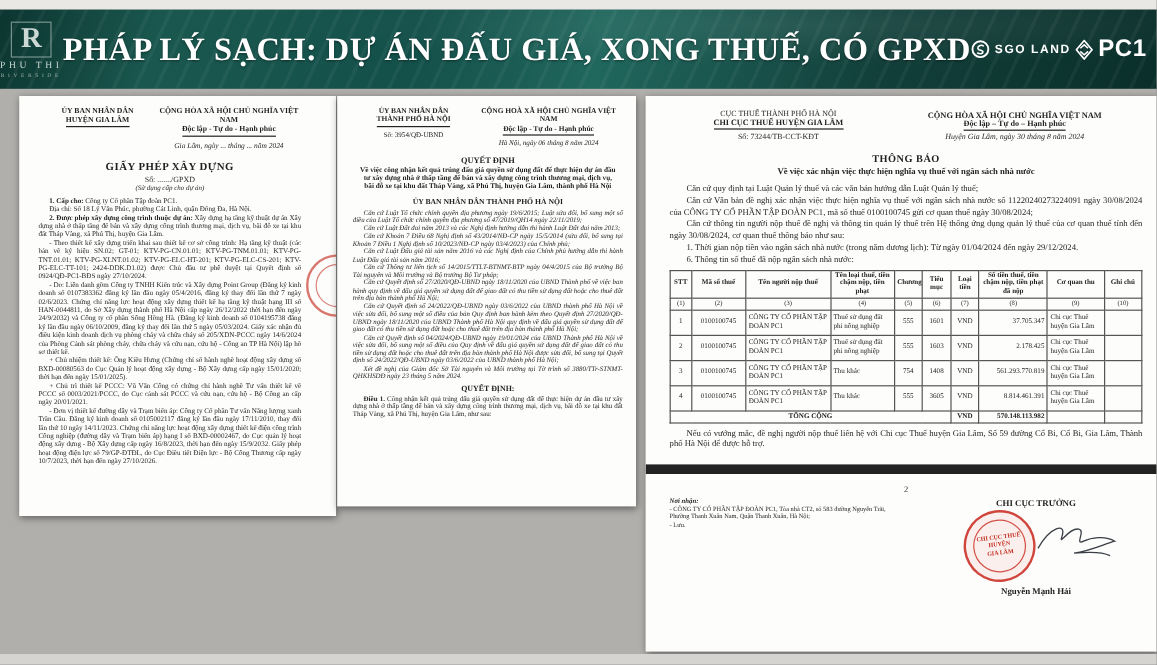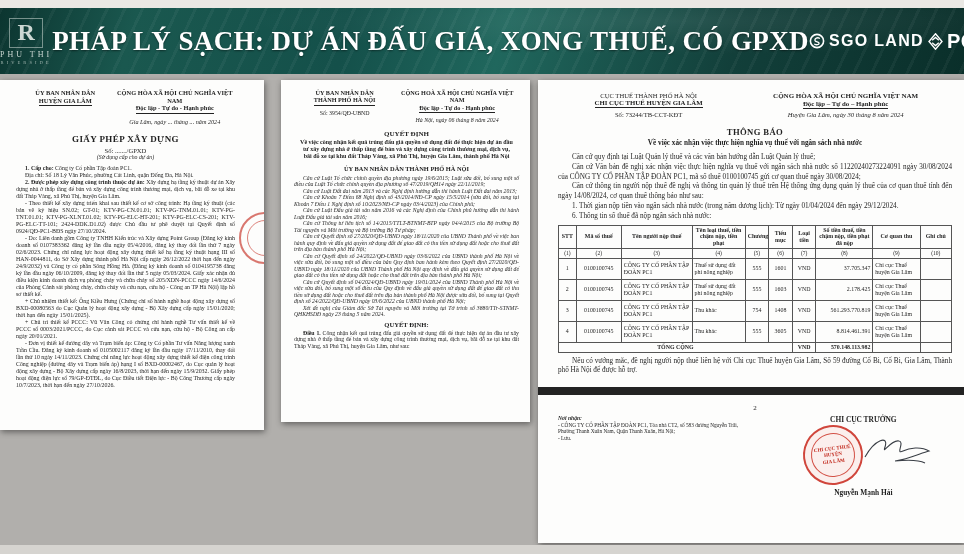--- a/index.html
+++ b/index.html
@@ -27,29 +27,29 @@
     border:1px solid rgba(205,216,211,.55); padding:0 7px 2px 7px; letter-spacing:0;
   }
   .phuthi .nm { font-size:8px; letter-spacing:3px; margin-top:2px; white-space:nowrap; }
   .phuthi .sb { font-size:4.6px; letter-spacing:3px; margin-top:1px; color:#9db3ac; white-space:nowrap; }
   .banner-title {
     flex:1; text-align:center; color:#ffffff; font-weight:bold; font-size:27px;
     letter-spacing:.4px; z-index:1; text-shadow:0 1px 2px rgba(0,0,0,.45); white-space:nowrap;
   }
   .right-logos { width:182px; display:flex; align-items:center; gap:4px; color:#fff;
     font-family:"Liberation Sans", sans-serif; padding-right:10px; z-index:1; }
-  .sgo-label { font-size:16px; font-weight:bold; letter-spacing:1.3px; white-space:nowrap;text-align:center; }
+  .sgo-label { font-size:10px; font-weight:bold; letter-spacing:1.3px; white-space:nowrap;text-align:center; }
   .pc1-label { font-size:20px; font-weight:bold; letter-spacing:.5px; }
   .ic { display:inline-flex; }
   
   .doc {
     position:absolute; background:#fdfdfc; color:#1f1f1f; overflow:hidden;
     box-shadow:1px 2px 6px rgba(0,0,0,.45);
   }
-  #doc1 { left:0;  top:80px; width:264px; height:350px; padding:9px 29px 6px 16px; }
+  #doc1 { left:16px;  top:80px; width:264px; height:350px; padding:9px 29px 6px 16px; }
   #doc2 { left:281px; top:80px; width:249px; height:342px; padding:9px 11px 6px 13px; }
   #doc3 { left:538px; top:80px; width:426px; height:463px; padding:12px 12px 8px 20px; }
   .ul { display:inline-block; border-bottom:.9px solid #222; padding-bottom:1px; }
   .hdr { display:flex; }
   .hdr .l { width:45%; text-align:center; }
   .hdr .r { flex:1; text-align:center; }
   .i { font-style:italic; }
   
   #doc1 .hdr { font-size:6.4px; line-height:7.6px; font-weight:bold; }
   #doc1 .date { font-size:6.2px; margin-top:4px; font-weight:normal; }
@@ -220,21 +220,21 @@
         <div class="m1">CỘNG HÒA XÃ HỘI CHỦ NGHĨA VIỆT NAM</div>
         <div class="m2"><span class="ul">Độc lập – Tự do – Hạnh phúc</span></div>
         <div class="date">Huyện Gia Lâm, ngày 30 tháng 8 năm 2024</div>
       </div>
     </div>
     <div class="t">THÔNG BÁO</div>
     <div class="st">Về việc xác nhận việc thực hiện nghĩa vụ thuế với ngân sách nhà nước</div>
     <div class="bd">
       <p>Căn cứ quy định tại Luật Quản lý thuế và các văn bản hướng dẫn Luật Quản lý thuế;</p>
       <p>Căn cứ Văn bản đề nghị xác nhận việc thực hiện nghĩa vụ thuế với ngân sách nhà nước số 11220240273224091 ngày 30/08/2024 của CÔNG TY CỔ PHẦN TẬP ĐOÀN PC1, mã số thuế 0100100745 gửi cơ quan thuế ngày 30/08/2024;</p>
-      <p>Căn cứ thông tin người nộp thuế đề nghị và thông tin quản lý thuế trên Hệ thống ứng dụng quản lý thuế của cơ quan thuế tính đến ngày 14/08/2024, cơ quan thuế thông báo như sau:</p>
+      <p>Căn cứ thông tin người nộp thuế đề nghị và thông tin quản lý thuế trên Hệ thống ứng dụng quản lý thuế của cơ quan thuế tính đến ngày 30/08/2024, cơ quan thuế thông báo như sau:</p>
       <p>1. Thời gian nộp tiền vào ngân sách nhà nước (trong năm dương lịch): Từ ngày 01/04/2024 đến ngày 29/12/2024.</p>
       <p>6. Thông tin số thuế đã nộp ngân sách nhà nước:</p>
     </div>
     <table>
       <colgroup>
         <col style="width:4.5%">
           <col style="width:11.5%">
           <col style="width:18%">
           <col style="width:13.5%">
         <col style="width:6%">

